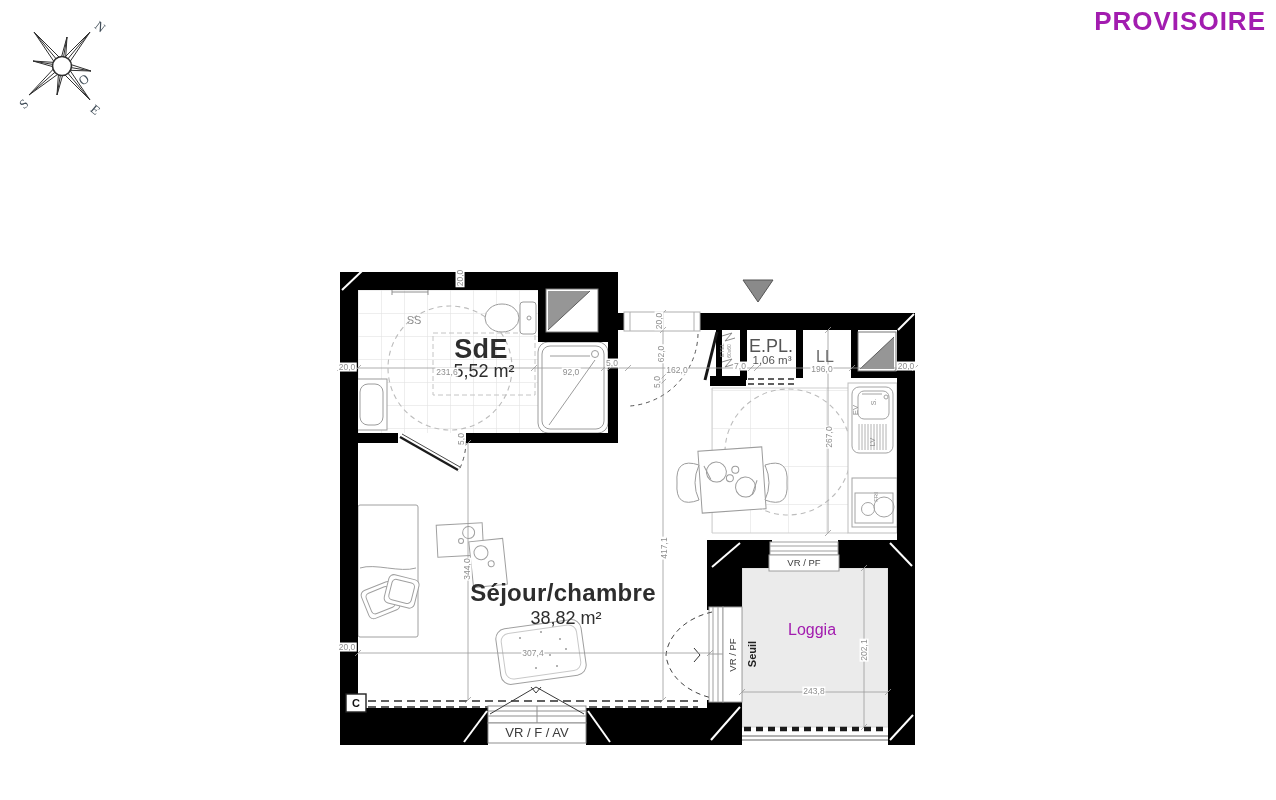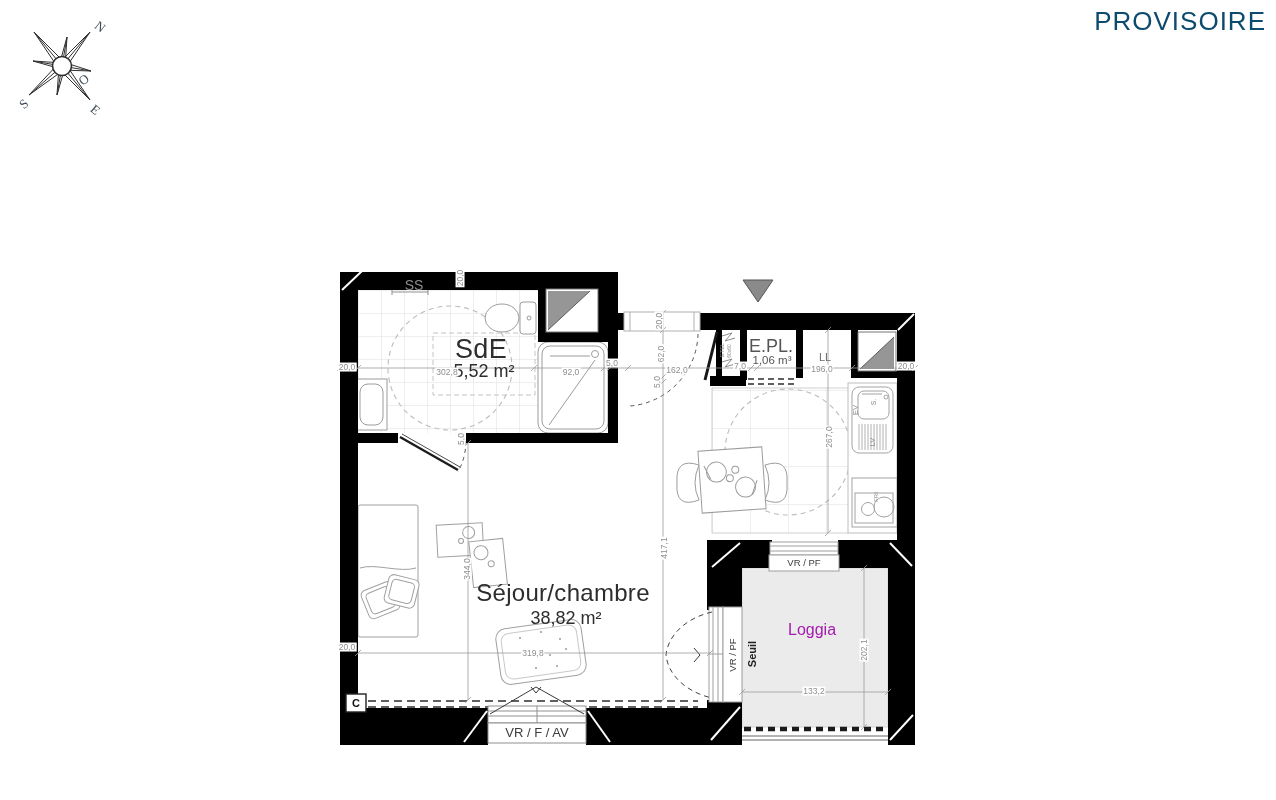--- a/index.html
+++ b/index.html
@@ -1,26 +1,26 @@
 <!DOCTYPE html>
 <html><head>
 <meta charset="utf-8">
 <style>
 *{margin:0;padding:0;box-sizing:border-box}
 html,body{width:1276px;height:800px;background:#fff;font-family:"Liberation Sans",sans-serif;position:relative;overflow:hidden}
 svg.plan{position:absolute;left:0;top:0}
 .lbl{position:absolute;transform:translate(-50%,-50%);white-space:nowrap;color:#2e2e2e;line-height:1}
 .lbl.v{transform:translate(-50%,-50%) rotate(-90deg)}
-.room{font-weight:400;color:#2d2d2d;letter-spacing:.3px}
+.room{font-weight:700;color:#2d2d2d;letter-spacing:.3px}
 .area{color:#2d2d2d}
 .small{color:#555}
 .tiny{color:#8d8d8d}
 .dim{position:absolute;transform:translate(-50%,-50%);font-size:8.5px;color:#8f8f8f;background:#fff;padding:0 1px;line-height:1.05;white-space:nowrap}
 .dim.v{transform:translate(-50%,-50%) rotate(-90deg)}
-#watermark{position:absolute;top:6px;right:10px;font-size:26px;color:#0c4a6e;letter-spacing:1px;font-weight:400}
+#watermark{position:absolute;top:6px;right:10px;font-size:26px;color:#a21caf;letter-spacing:1px;font-weight:700}
 .compass-letter{position:absolute;font-family:"Liberation Serif",serif;font-size:13px;color:#3f4c57}
 </style>
 </head>
 <body>
 
 <div id="watermark">PROVISOIRE</div>
 
 <svg class="plan" width="140" height="140">
   <g stroke="#2f2f2f" stroke-width="1" fill="none">
     <path d="M65,69 L90,32 L59,63"></path>
@@ -286,48 +286,48 @@
   </g>
 </svg>
 
 <div class="lbl room" style="left:481px;top:349px;font-size:27px">SdE</div>
 <div class="lbl area" style="left:484px;top:371px;font-size:18px">5,52 m²</div>
 <div class="lbl room" style="left:563px;top:593px;font-size:24px">Séjour/chambre</div>
 <div class="lbl area" style="left:566px;top:618px;font-size:18px">38,82 m²</div>
 <div class="lbl" style="left:812px;top:630px;font-size:16px;color:#a21caf">Loggia</div>
 <div class="lbl small" style="left:771px;top:346px;font-size:18px">E.PL.</div>
 <div class="lbl small" style="left:772px;top:361px;font-size:11.5px">1,06 m³</div>
-<div class="lbl small" style="left:825px;top:357px;font-size:11px;color:#6a6a6a">LL</div>
-
-<div class="lbl tiny" style="left:414px;top:285px;font-size:14px">SS</div>
+<div class="lbl small" style="left:825px;top:357px;font-size:16px;color:#6a6a6a">LL</div>
+
+<div class="lbl tiny" style="left:414px;top:320px;font-size:11px">SS</div>
 <div class="lbl tiny v" style="left:856px;top:410px;font-size:7.5px">EV</div>
 <div class="lbl tiny v" style="left:873px;top:402px;font-size:7px">S.</div>
 <div class="lbl tiny v" style="left:873px;top:442px;font-size:7.5px">LV</div>
 <div class="lbl tiny v" style="left:876px;top:497px;font-size:6px">FRI</div>
 <div class="lbl tiny v" style="left:723px;top:350px;font-size:5.5px">ETEL</div>
 <div class="lbl tiny v" style="left:729px;top:351px;font-size:5px">60x60</div>
 <div class="lbl" style="left:356px;top:703px;font-size:11px;font-weight:700;color:#111">C</div>
 
 <div class="lbl" style="left:804px;top:563px;font-size:9.5px;color:#3c3c3c">VR / PF</div>
 <div class="lbl v" style="left:733px;top:655px;font-size:9.5px;color:#3c3c3c">VR / PF</div>
 <div class="lbl v" style="left:752px;top:654px;font-size:11px;font-weight:600;color:#222">Seuil</div>
 <div class="lbl" style="left:537px;top:732px;font-size:13px;color:#3c3c3c">VR / F / AV</div>
 
 <div class="dim v" style="left:460px;top:278px">20,0</div>
 <div class="dim" style="left:347px;top:367px">20,0</div>
-<div class="dim" style="left:447px;top:372px">302,8</div>
+<div class="dim" style="left:447px;top:372px">231,6</div>
 <div class="dim" style="left:571px;top:372px">92,0</div>
 <div class="dim" style="left:612px;top:363px">5,0</div>
 <div class="dim" style="left:677px;top:370px">162,0</div>
 <div class="dim" style="left:740px;top:366px">7,0</div>
 <div class="dim" style="left:822px;top:369px">196,0</div>
 <div class="dim" style="left:906px;top:366px">20,0</div>
 <div class="dim v" style="left:659px;top:321px">20,0</div>
 <div class="dim v" style="left:661px;top:354px">62,0</div>
 <div class="dim v" style="left:657px;top:382px">5,0</div>
 <div class="dim v" style="left:664px;top:548px">417,1</div>
 <div class="dim v" style="left:461px;top:439px">5,0</div>
 <div class="dim v" style="left:467px;top:569px">344,0</div>
 <div class="dim v" style="left:829px;top:437px">267,0</div>
-<div class="dim" style="left:533px;top:653px">319,8</div>
+<div class="dim" style="left:533px;top:653px">307,4</div>
 <div class="dim" style="left:347px;top:647px">20,0</div>
-<div class="dim" style="left:814px;top:691px">133,2</div>
+<div class="dim" style="left:814px;top:691px">243,8</div>
 <div class="dim v" style="left:864px;top:650px">202,1</div>
 
 </body></html>

